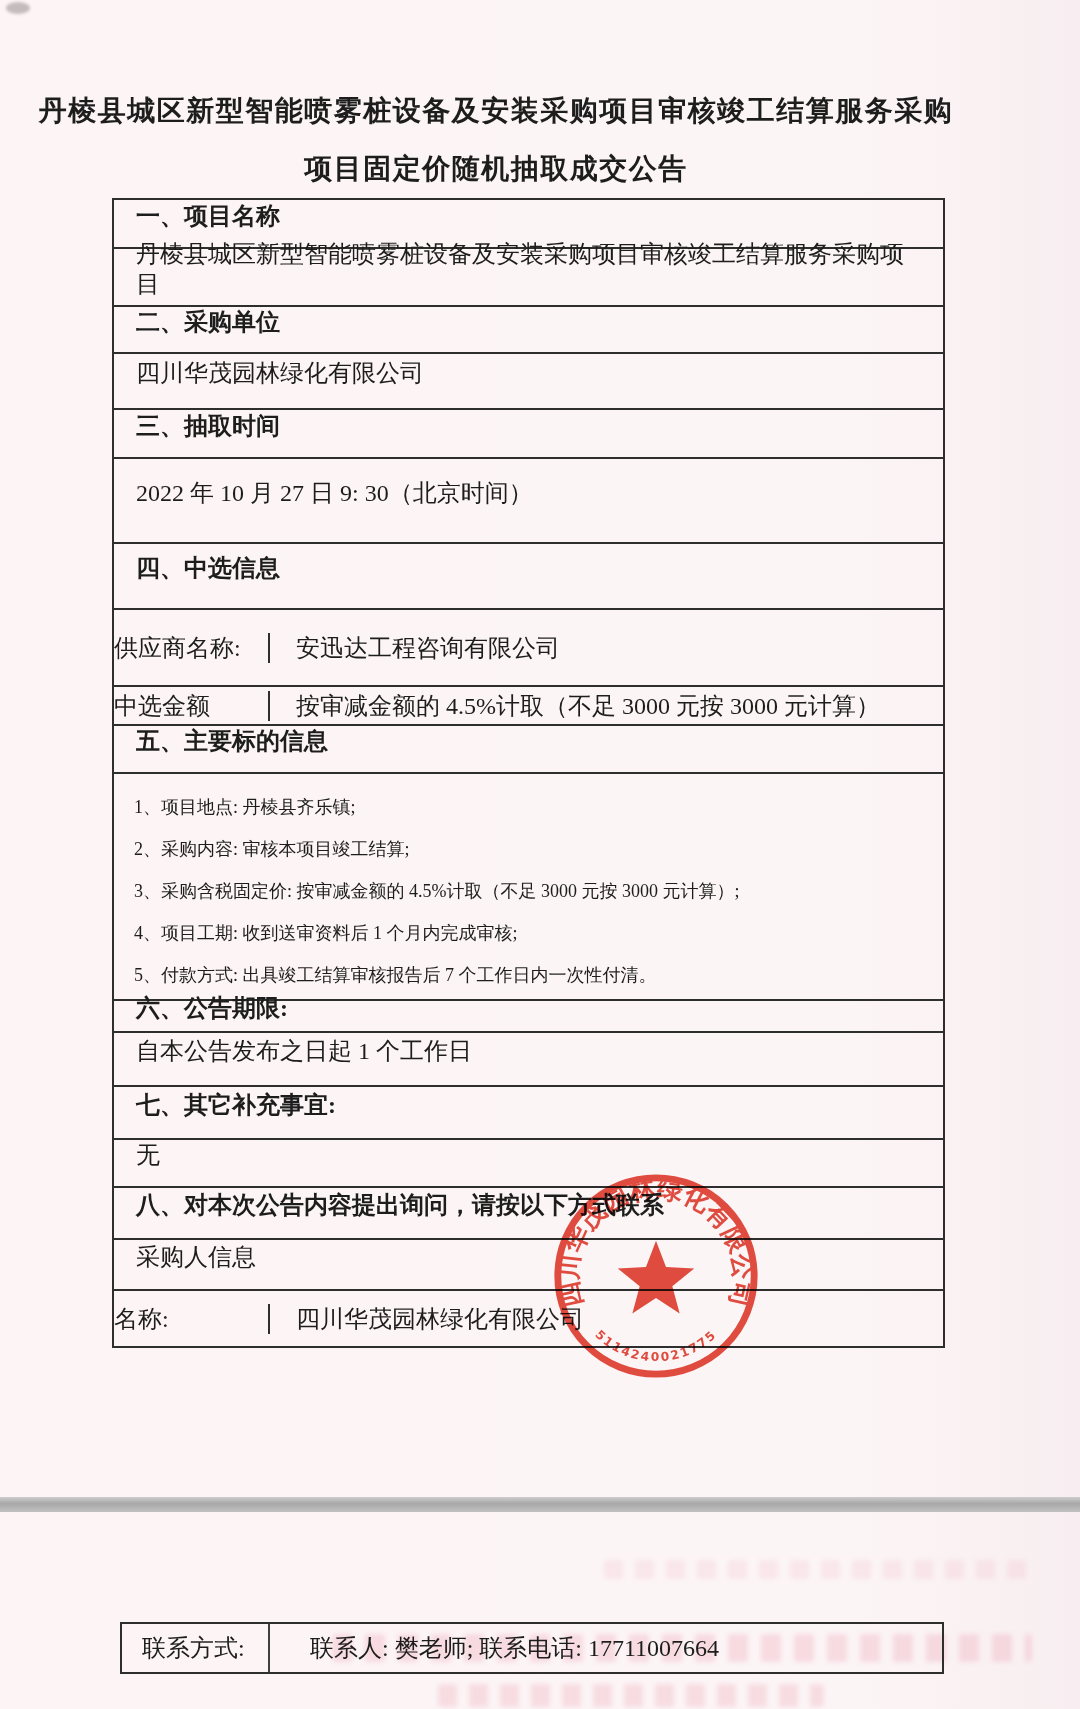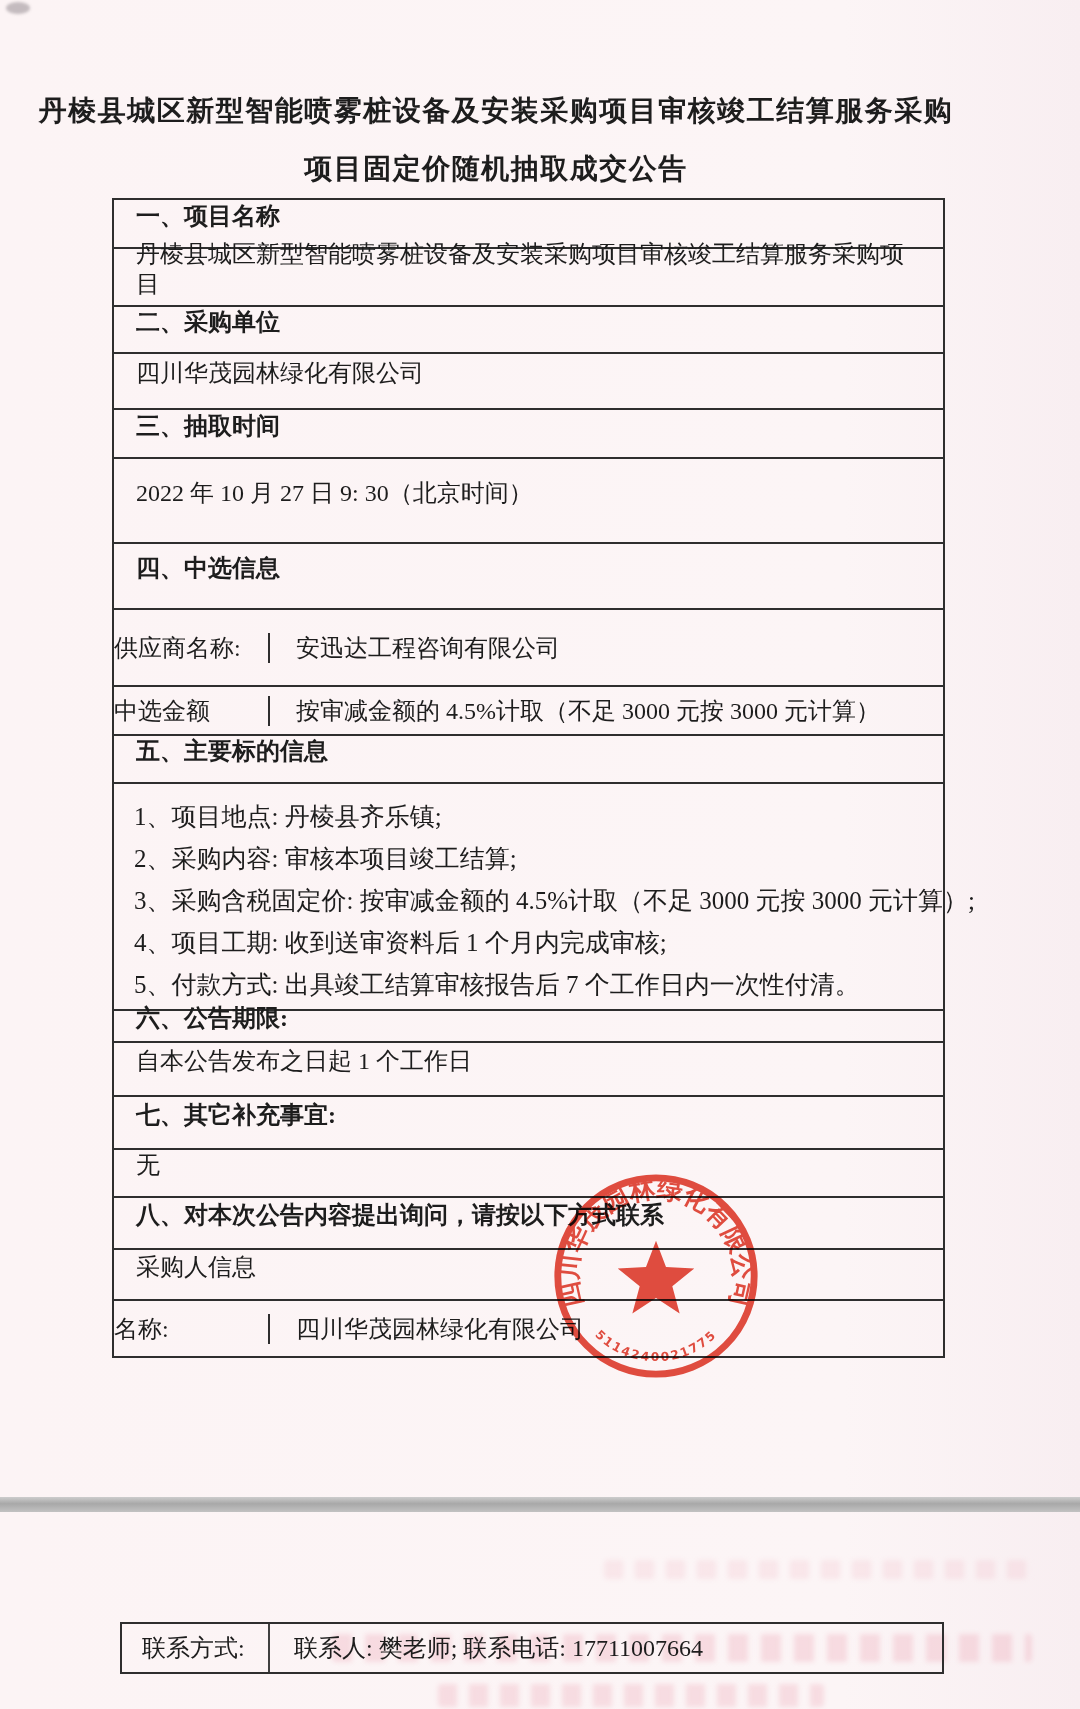--- a/index.html
+++ b/index.html
@@ -16,28 +16,28 @@
   .doc-table{position:absolute;left:112px;top:198px;width:833px;
     border:2px solid #2e2e2e;z-index:2;box-sizing:border-box}
   .row{box-sizing:border-box;display:flex;align-items:center;
     padding:0 16px 16px 22px;font-size:24px;line-height:1.25}
   .row + .row{border-top:2px solid #2e2e2e}
   .row.header{font-weight:bold}
   .row.split{padding:0}
   .split .c1{box-sizing:border-box;flex:0 0 156px;border-right:2px solid #2e2e2e;
     display:flex;align-items:center;}
   .split .c2{flex:1;display:flex;align-items:center;padding-left:26px}
-  .row.list{display:block;padding:12px 16px 0 20px;font-size:25px}
+  .row.list{display:block;padding:12px 16px 0 20px;font-size:18px}
   .list-item{line-height:42px;white-space:nowrap}
 
   .contact-table{position:absolute;left:120px;top:1622px;width:824px;height:52px;
     border:2px solid #2e2e2e;display:flex;z-index:2;font-size:24px;box-sizing:border-box}
   .contact-table .c1{box-sizing:border-box;flex:0 0 148px;border-right:2px solid #404040;
     display:flex;align-items:center;padding-left:20px}
-  .contact-table .c2{flex:1;display:flex;align-items:center;padding-left:24px;white-space:nowrap}
+  .contact-table .c2{flex:1;display:flex;align-items:center;padding-left:40px;white-space:nowrap}
 
   .page-band{position:absolute;left:0;top:1497px;width:1080px;height:15px;z-index:1;
     background:linear-gradient(180deg,#cdcdcd,#a8a8a8 45%,#c2c2c2)}
 
   .seal{position:absolute;left:548px;top:1168px;width:216px;height:216px;
     mix-blend-mode:multiply;opacity:.9;z-index:3}
   .seal text{font-family:"Liberation Serif","DejaVu Serif",serif}
   .seal .code-text{font-family:"DejaVu Sans",sans-serif;font-weight:bold}
 
   .ghost{position:absolute;filter:blur(2.5px);border-radius:4px;z-index:1}
@@ -68,21 +68,21 @@
     <div class="row" style="height:56px">四川华茂园林绿化有限公司</div>
 
     <div class="row header" style="height:49px">三、抽取时间</div>
     <div class="row" style="height:85px">2022 年 10 月 27 日 9: 30（北京时间）</div>
 
     <div class="row header" style="height:66px">四、中选信息</div>
     <div class="row split" style="height:77px">
       <div class="c1">供应商名称:</div>
       <div class="c2">安迅达工程咨询有限公司</div>
     </div>
-    <div class="row split" style="height:49px">
+    <div class="row split" style="height:39px">
       <div class="c1">中选金额</div>
       <div class="c2">按审减金额的 4.5%计取（不足 3000 元按 3000 元计算）</div>
     </div>
 
     <div class="row header" style="height:48px">五、主要标的信息</div>
     <div class="row list" style="height:227px">
       <div class="list-item">1、项目地点: 丹棱县齐乐镇;</div>
       <div class="list-item">2、采购内容: 审核本项目竣工结算;</div>
       <div class="list-item">3、采购含税固定价: 按审减金额的 4.5%计取（不足 3000 元按 3000 元计算）;</div>
       <div class="list-item">4、项目工期: 收到送审资料后 1 个月内完成审核;</div>

